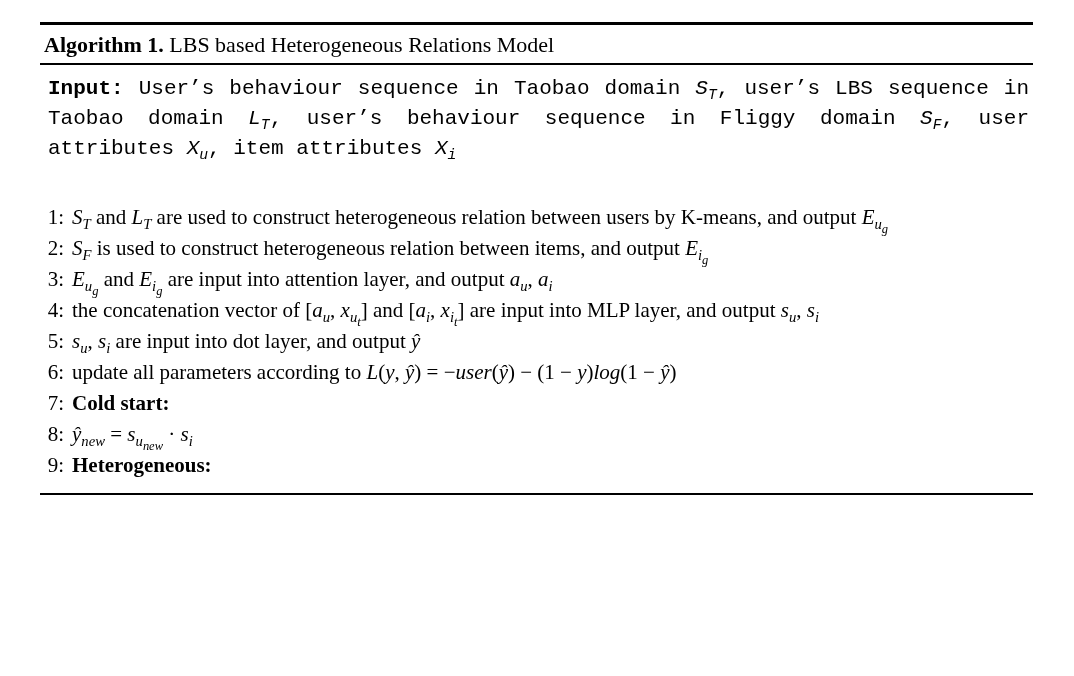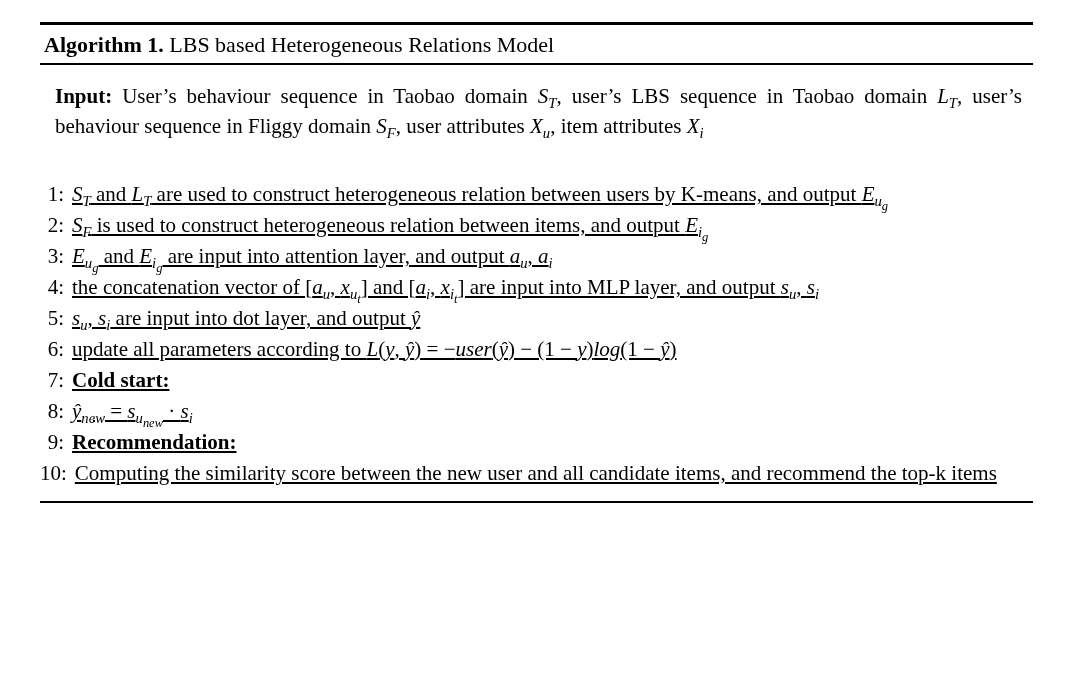--- a/index.html
+++ b/index.html
@@ -30,39 +30,39 @@
     line-height: 27px;
     white-space: nowrap;
   }
   .algo-header .algo-label { font-weight: bold; }
   .preamble {
     padding: 5px 0 0 4px;
     font-size: 21px;
     line-height: 30px;
   }
   .io-line {
-    margin: 11px;
+    margin: 4px;
     text-align: justify;
+    font-family: Liberation Mono, monospace;
   }
   .io-label { font-weight: bold; }
   .steps {
     margin-top: 38px;
     font-size: 21px;
     line-height: 31px;
   }
   .step { display: flex; margin: 0; }
   .step-num {
     flex: 0 0 24px;
     text-align: right;
   }
   .step-body {
     flex: 1;
     margin-left: 8px;
     text-align: justify;
-    text-decoration: underline;
   }
   .step-body b { font-weight: bold; margin-top: 30px; }
   i { font-style: italic; }
   sub { font-size: 70%; line-height: 0; }
   sub sub { font-size: 85%; }
   .bottom-rule {
     border-bottom: 2px solid #000;
     margin-top: 12px;
     height: 0;
   }
@@ -106,22 +106,18 @@
         <div class="step">
           <div class="step-num">7:</div>
           <div class="step-body"><b>Cold start:</b></div>
         </div>
         <div class="step">
           <div class="step-num">8:</div>
           <div class="step-body"><i>ŷ</i><sub><i>new</i></sub> = <i>s</i><sub><i>u</i><sub><i>new</i></sub></sub> · <i>s</i><sub><i>i</i></sub></div>
         </div>
         <div class="step">
           <div class="step-num">9:</div>
-          <div class="step-body"><b>Recommendation:</b></div>
-        </div>
-        <div class="step">
-          <div class="step-num">10:</div>
-          <div class="step-body">Computing the similarity score between the new user and all candidate items, and recommend the top-k items</div>
+          <div class="step-body"><b>Heterogeneous:</b></div>
         </div>
       </div>
     <div class="bottom-rule"></div>
   </div>
 </div>
 
 </body></html>

